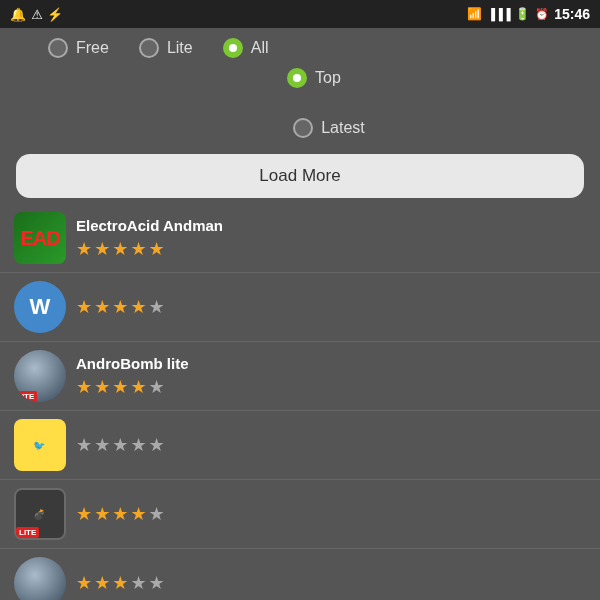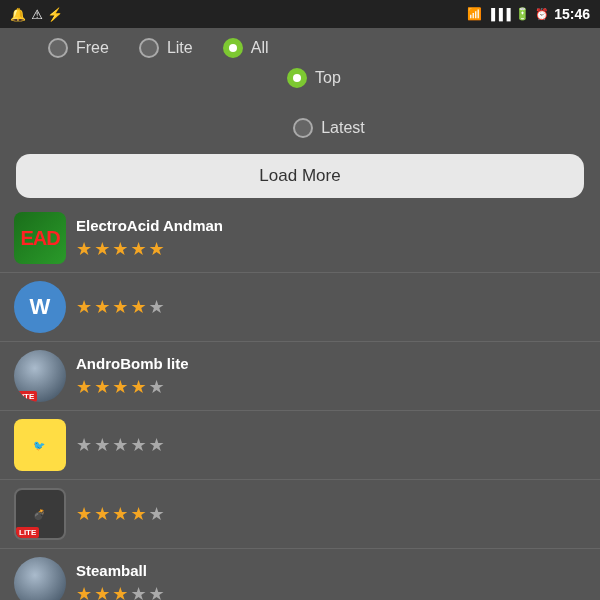--- a/index.html
+++ b/index.html
@@ -317,21 +317,20 @@
             <span class="star filled">★</span>
             <span class="star filled">★</span>
             <span class="star filled">★</span>
             <span class="star empty">★</span>
           </div>
         </div>
       </div>
       <div class="app-item">
         <div class="app-icon icon-steamball2" style="border-radius: 50%; width: 52px; height: 52px;"></div>
         <div class="app-info">
-          <div class="app-name">Steamball</div>
           <div class="stars">
             <span class="star filled">★</span>
             <span class="star filled">★</span>
             <span class="star filled">★</span>
             <span class="star empty">★</span>
             <span class="star empty">★</span>
           </div>
         </div>
       </div>
       <div class="app-item">

